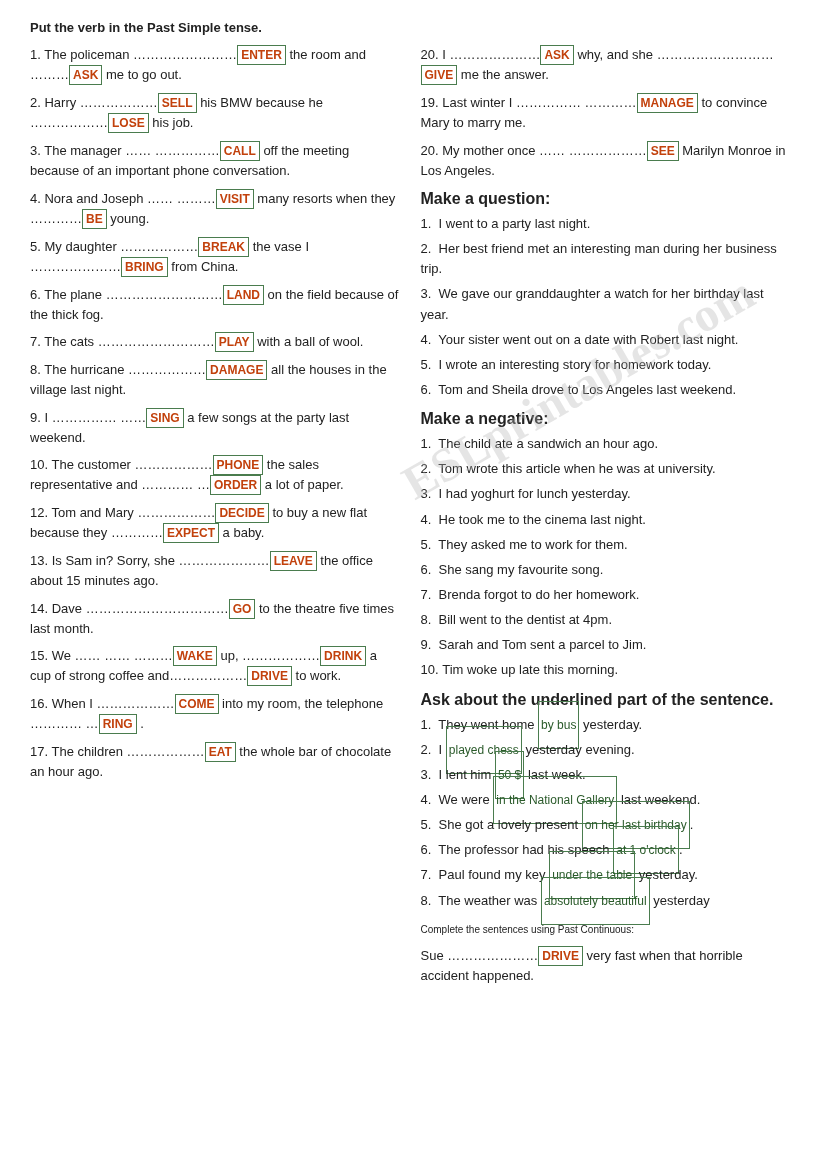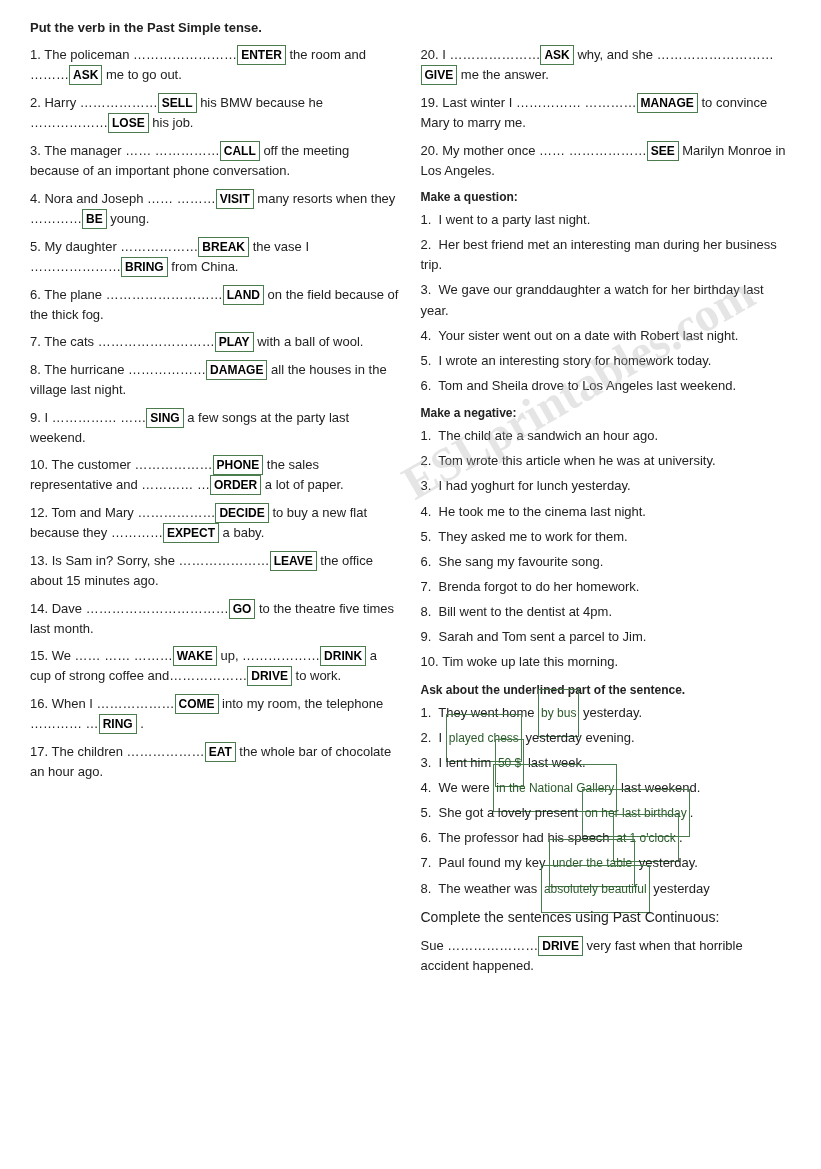--- a/index.html
+++ b/index.html
@@ -24,31 +24,31 @@
       margin-bottom: 10px;
       font-size: 13px;
     }
     .exercise-item {
       margin-bottom: 8px;
       line-height: 1.5;
     }
     .answer {
       display: inline-block;
       border: 1.5px solid #4a7c4e;
-      color: #000000;
+      color: #c2410c;
       font-weight: bold;
       padding: 0 3px;
       font-size: 12px;
       background: #fff;
     }
     .section-title {
       font-weight: bold;
       margin-top: 10px;
       margin-bottom: 6px;
-      font-size: 12px;
+      font-size: 16px;
     }
     .right-item {
       margin-bottom: 5px;
       line-height: 1.55;
     }
     .underline-answer {
       display: inline;
       border: 1.5px solid #4a7c4e;
       color: #2a5a2a;
       padding: 16px 2px;
@@ -208,21 +208,21 @@
       <div class="right-item">1.&nbsp; They went home <span class="underline-answer">by bus</span> yesterday.</div>
       <div class="right-item">2.&nbsp; I <span class="underline-answer">played chess</span> yesterday evening.</div>
       <div class="right-item">3.&nbsp; I lent him <span class="underline-answer">50 $</span> last week.</div>
       <div class="right-item">4.&nbsp; We were <span class="underline-answer">in the National Gallery</span> last weekend.</div>
       <div class="right-item">5.&nbsp; She got a lovely present <span class="underline-answer">on her last birthday</span>.</div>
       <div class="right-item">6.&nbsp; The professor had his speech <span class="underline-answer">at 1 o'clock</span>.</div>
       <div class="right-item">7.&nbsp; Paul found my key <span class="underline-answer">under the table</span> yesterday.</div>
       <div class="right-item">8.&nbsp; The weather was <span class="underline-answer">absolutely beautiful</span> yesterday</div>
 
       <div class="exercise-item" style="margin-top:8px;">
-        <span style="font-size:14px;">Complete the sentences using Past Continuous:</span>
+        <span style="font-size:10px;">Complete the sentences using Past Continuous:</span>
       </div>
       <div class="exercise-item">
         <span>Sue …………………<span class="answer">DRIVE</span> very fast when that horrible accident happened.</span>
       </div>
 
     </div>
   </div>
 </div>
 
 </body></html>

